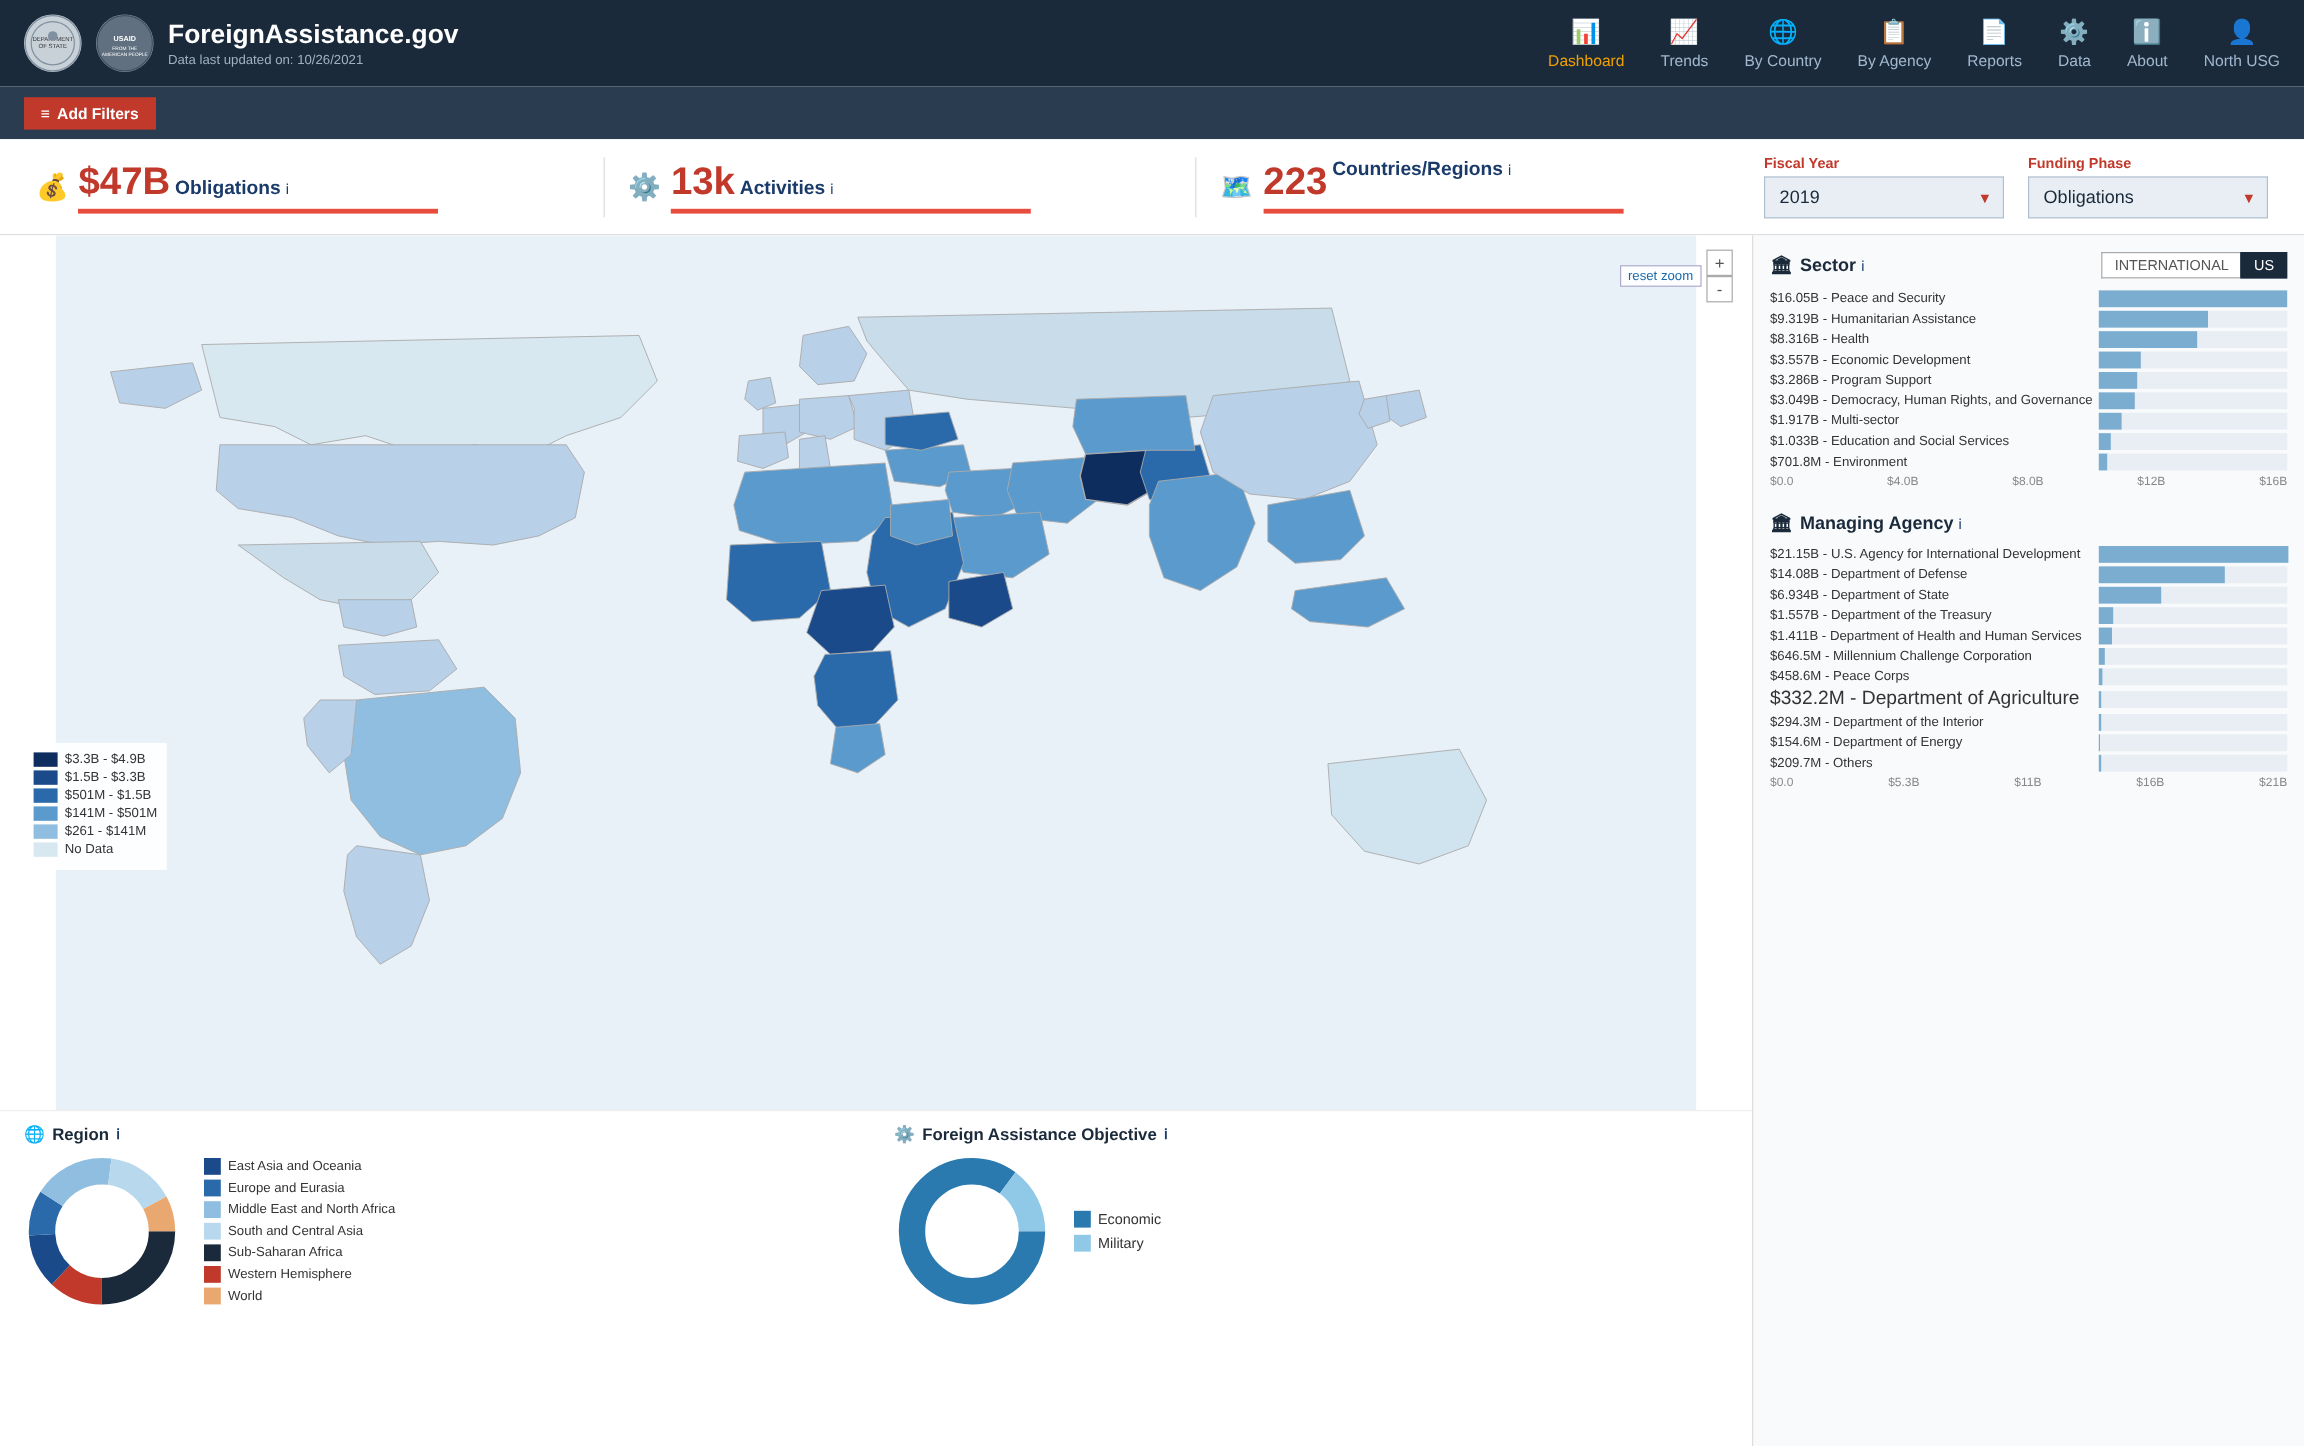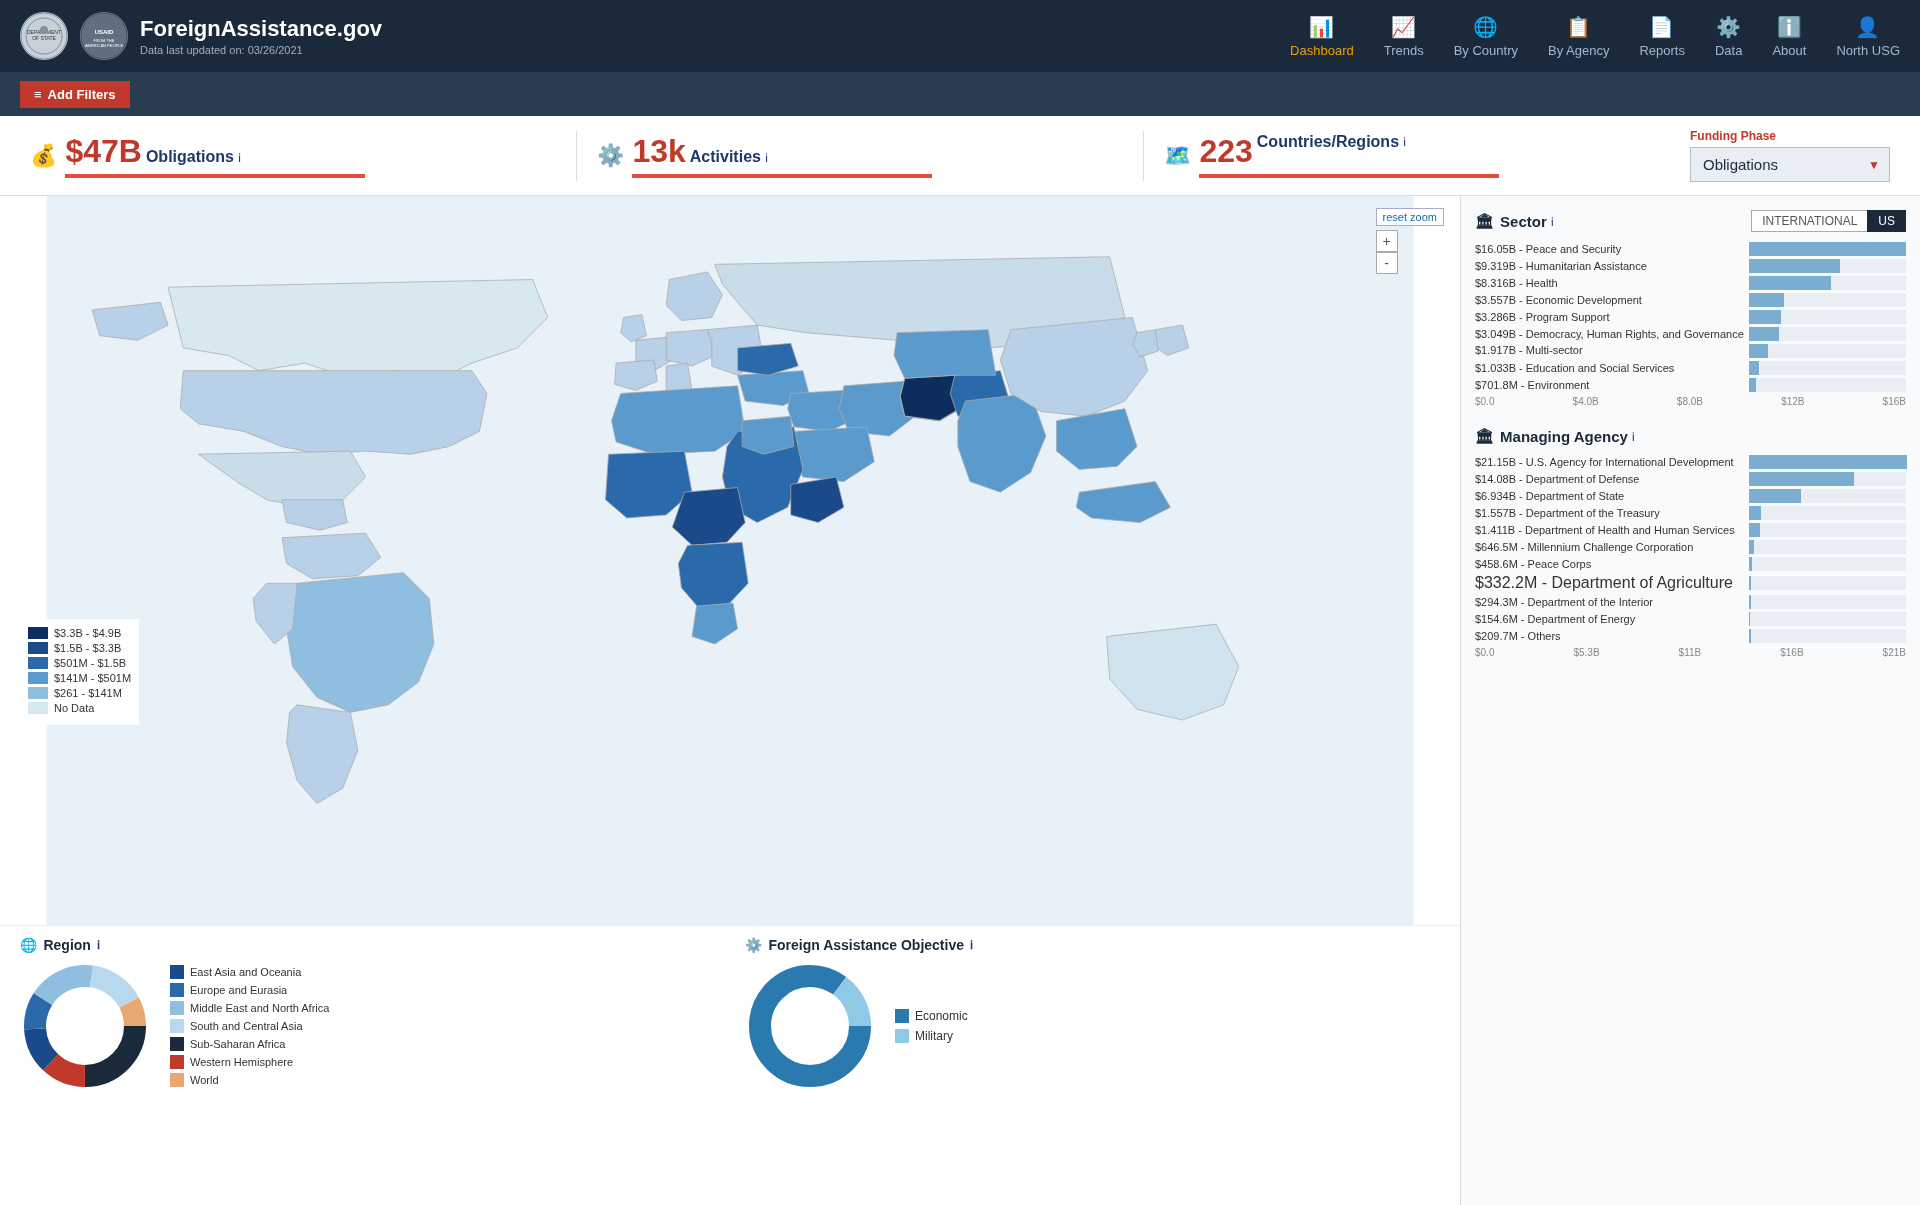--- a/index.html
+++ b/index.html
@@ -28,21 +28,21 @@
     .stat-divider { width: 1px; background: #ddd; height: 50px; margin: 0 20px; }
     .fiscal-controls { display: flex; gap: 20px; margin-left: auto; }
     .fiscal-control { display: flex; flex-direction: column; gap: 4px; }
     .fiscal-label { font-size: 12px; font-weight: bold; color: #c0392b; }
     .fiscal-select { background: #e8eef4; border: 1px solid #b0c0d0; padding: 8px 40px 8px 12px; font-size: 15px; color: #1a2a3a; appearance: none; cursor: pointer; min-width: 200px; position: relative; }
     .select-wrapper { position: relative; }
     .select-wrapper::after { content: '▼'; position: absolute; right: 10px; top: 50%; transform: translateY(-50%); color: #c0392b; font-size: 12px; pointer-events: none; }
 
     
     .main-content { display: flex; height: calc(1205px - 72px - 44px - 80px); }
-    .map-controls { position: absolute; top: 12px; right: 16px; z-index: 10; display: flex; flex-direction: column; align-items: flex-start; gap: 4px; }
+    .map-controls { position: absolute; top: 12px; right: 16px; z-index: 10; display: flex; flex-direction: row; align-items: center; gap: 4px; }
     .reset-zoom { font-size: 11px; color: #1a6aaa; cursor: pointer; background: rgba(255,255,255,0.9); padding: 2px 6px; border: 1px solid #aac; }
     .zoom-btns { display: flex; flex-direction: column; }
     .zoom-btn { width: 22px; height: 22px; background: white; border: 1px solid #aaa; font-size: 14px; cursor: pointer; display: flex; align-items: center; justify-content: center; color: #555; }
 
     
     .map-legend { position: absolute; bottom: 200px; left: 20px; background: rgba(255,255,255,0.9); padding: 8px; font-size: 11px; }
     .legend-item { display: flex; align-items: center; gap: 6px; margin-bottom: 3px; }
     .legend-color { width: 20px; height: 12px; }
     .chart-title { font-size: 14px; font-weight: bold; color: #1a2a3a; margin-bottom: 8px; display: flex; align-items: center; gap: 6px; }
     .region-chart { display: flex; gap: 20px; align-items: center; }
@@ -68,21 +68,21 @@
     <div class="seal2">
       <svg width="48" height="48" viewBox="0 0 48 48">
         <circle cx="24" cy="24" r="23" fill="#607080" stroke="#405060" stroke-width="1"></circle>
         <text x="24" y="22" text-anchor="middle" font-size="6" fill="white" font-weight="bold">USAID</text>
         <text x="24" y="30" text-anchor="middle" font-size="4" fill="white">FROM THE</text>
         <text x="24" y="35" text-anchor="middle" font-size="4" fill="white">AMERICAN PEOPLE</text>
       </svg>
     </div>
     <div>
       <div class="site-title">ForeignAssistance.gov</div>
-      <div class="site-subtitle">Data last updated on: 03/26/2021</div>
+      <div class="site-subtitle">Data last updated on: 10/26/2021</div>
     </div>
   </div>
   <nav class="nav">
     <a class="nav-item active">
       <span class="nav-icon">📊</span>
       <span>Dashboard</span>
     </a>
     <a class="nav-item">
       <span class="nav-icon">📈</span>
       <span>Trends</span>
@@ -152,20 +152,30 @@
       <div style="display:flex;align-items:flex-start;gap:4px;">
         <span style="font-size:32px;font-weight:bold;color:#c0392b;">223</span>
         <span style="font-size:16px;font-weight:bold;color:#1a3a6a;">Countries/Regions</span>
         <span style="color:#1a3a6a;cursor:pointer;">ℹ</span>
       </div>
       <div class="stat-bar-line" style="width:300px;"></div>
     </div>
   </div>
   <div class="fiscal-controls">
     <div class="fiscal-control">
+      <label class="fiscal-label">Fiscal Year</label>
+      <div class="select-wrapper">
+        <select class="fiscal-select">
+          <option>2019</option>
+          <option>2018</option>
+          <option>2020</option>
+        </select>
+      </div>
+    </div>
+    <div class="fiscal-control">
       <label class="fiscal-label">Funding Phase</label>
       <div class="select-wrapper">
         <select class="fiscal-select">
           <option>Obligations</option>
           <option>Disbursements</option>
         </select>
       </div>
     </div>
   </div>
 </div>

